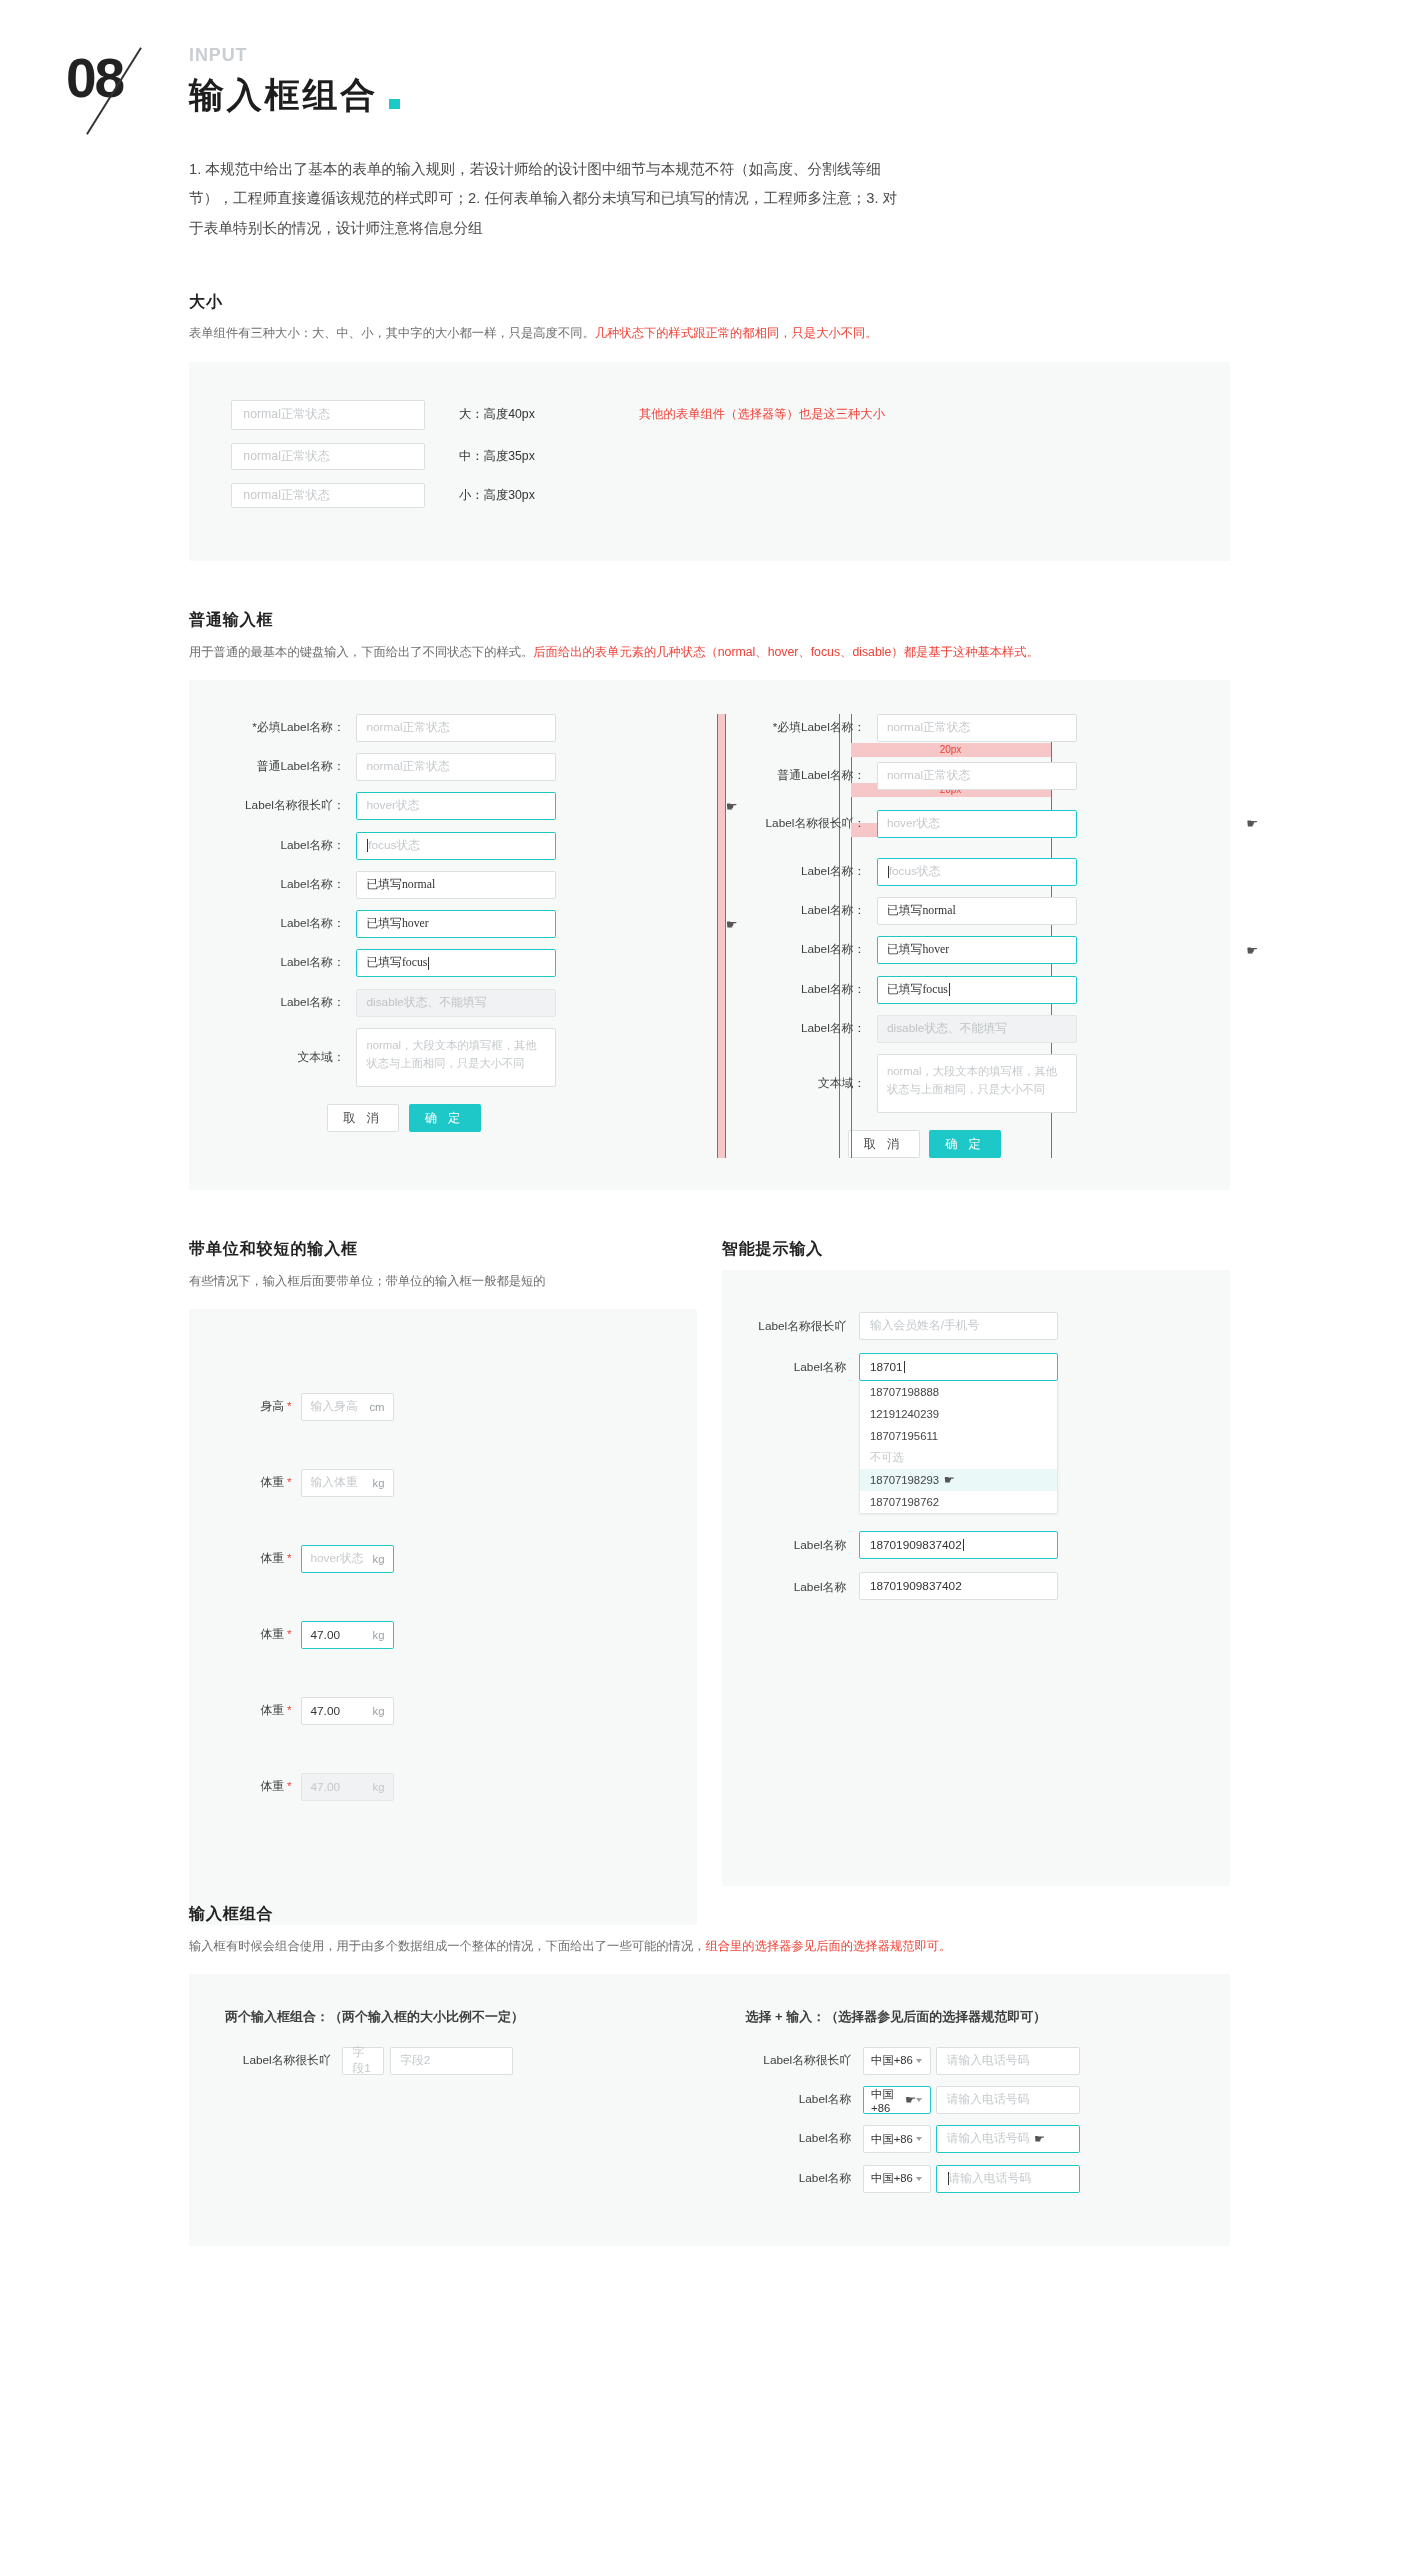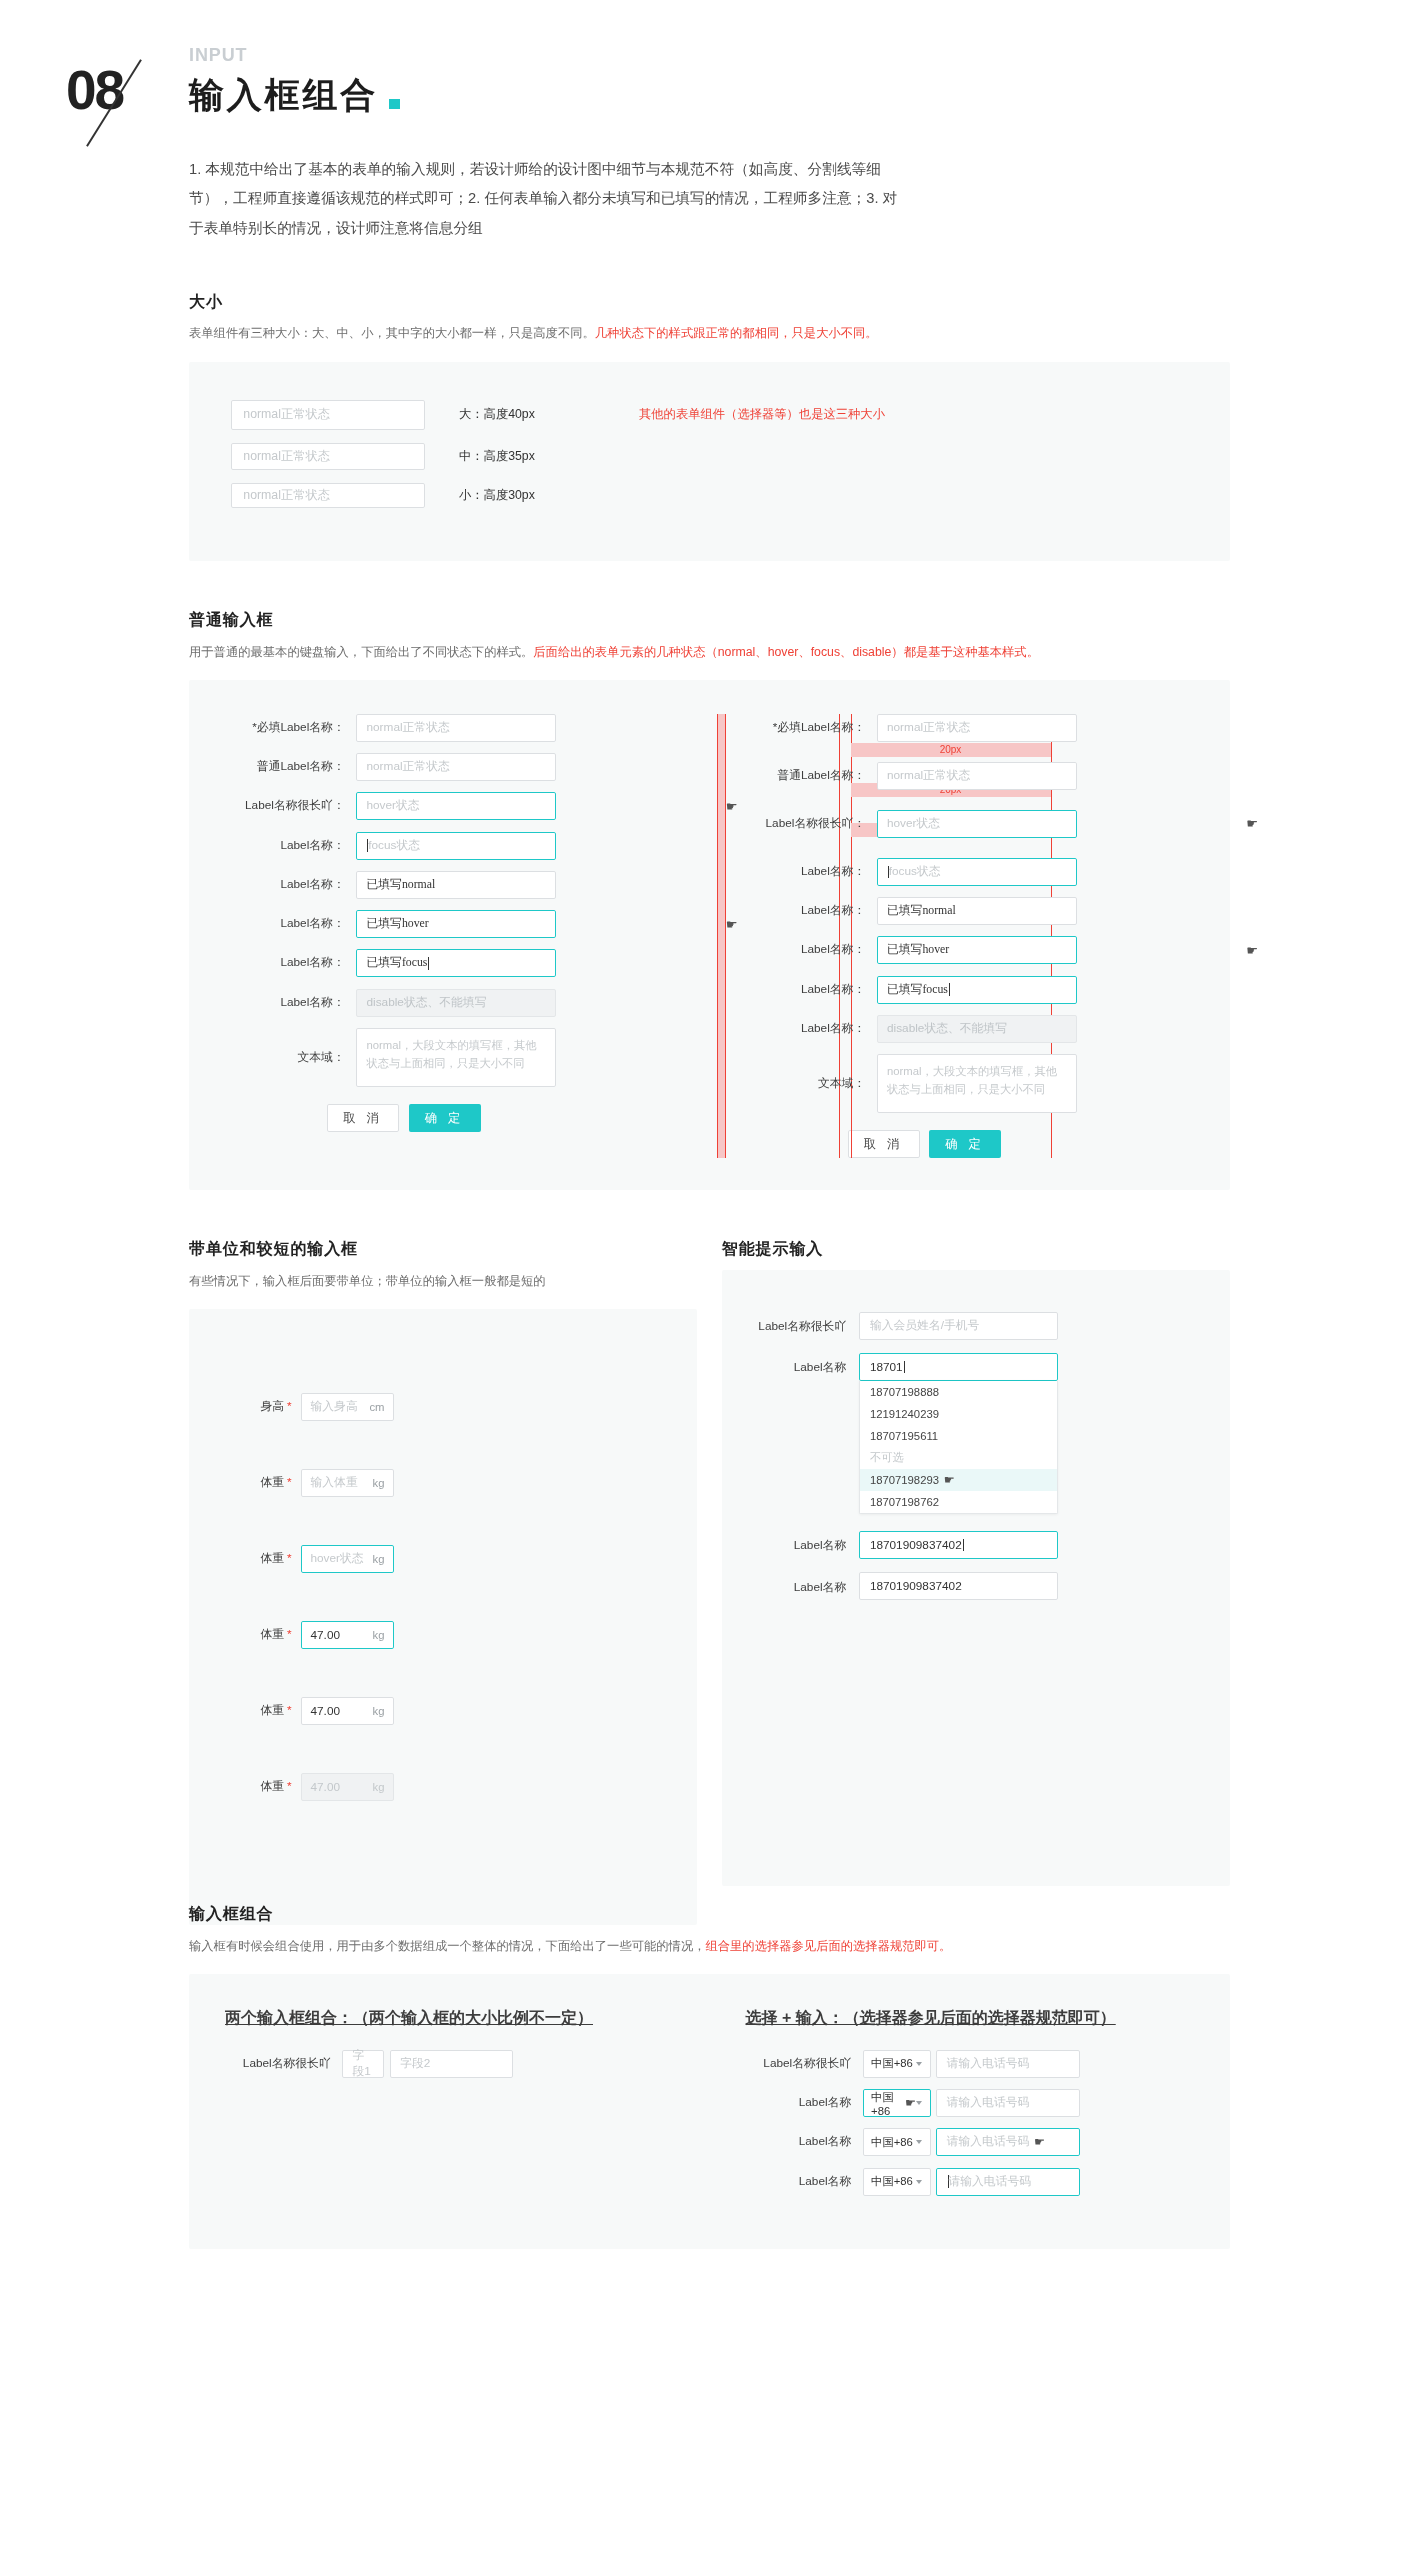--- a/index.html
+++ b/index.html
@@ -6,21 +6,21 @@
   html, body { margin:0; padding:0; }
   body {
     width:1419px; min-height:2576px; background:#ffffff;
     font-family:"Liberation Sans", sans-serif; color:#333;
     -webkit-font-smoothing:antialiased;
   }
   .page { position:relative; width:1419px; min-height:2576px; padding:0; }
 
   
   .header { padding:45px 189px 0 189px; position:relative; }
-  .num-block { position:absolute; left:64px; top:50px; width:104px; height:104px; }
+  .num-block { position:absolute; left:64px; top:38px; width:104px; height:104px; }
   .num-block .num {
     font-size:55px; font-weight:bold; color:#222; letter-spacing:-1.9px;
     font-family:"Liberation Sans", sans-serif; line-height:1;
     position:absolute; left:1.9px; top:13.2px;
   }
   .num-block .slash {
     position:absolute; left:49px; top:1.9px; width:1.9px; height:102px;
     background:#333; transform:rotate(32deg); transform-origin:center;
   }
   .kicker { font-size:18px; font-weight:bold; color:#c9ced2; letter-spacing:0.9px; margin:0 0 5.7px 0; }
@@ -119,21 +119,21 @@
     width:199px; background:#fff; border:0.9px solid #e4e7e9; border-top:none; border-radius:0 0 1.9px 1.9px;
     box-shadow:0 0.9px 2.8px rgba(0,0,0,0.05);
   }
   .dd-item { height:22px; display:flex; align-items:center; padding:0 9.5px; font-size:11.3px; color:#444; position:relative;}
   .dd-item.disabled { color:#c2c7ca; }
   .dd-item.hl { background:#eaf8f8; }
 
   
   .combo-panel { background:#f7f9f9; border-radius:1.9px; padding:34px 0 42px 0; display:flex; }
   .combo-col { width:50%; padding-left:36px; }
-  .combo-head { font-size:16px; color:#3d3d3d; margin-bottom:21px; font-weight:bold;text-decoration:underline;}
+  .combo-head { font-size:13px; color:#3d3d3d; margin-bottom:21px; font-weight:bold;}
   .crow { display:flex; align-items:center; margin-bottom:11.3px; }
   .clabel { width:117px; text-align:right; font-size:11.8px; color:#3d3d3d; padding-right:11.3px; white-space:nowrap; }
   .cfield { height:28px; background:#fff; border:0.9px solid #dcdfe2; border-radius:1.9px; font-size:11.8px;
             color:#333; padding:0 9.5px; display:flex; align-items:center; }
   .cfield.ph-txt { color:#c5c9cc; }
   .cfield.focus { border:1.4px solid #1ec8c8; }
   .cfield.hover { border-color:#1ec8c8; }
   .sel {
     width:68px; height:28px; background:#fff; border:0.9px solid #dcdfe2; border-radius:1.9px;
     font-size:11.3px; color:#333; padding:0 7.6px; display:flex; align-items:center; justify-content:space-between;

